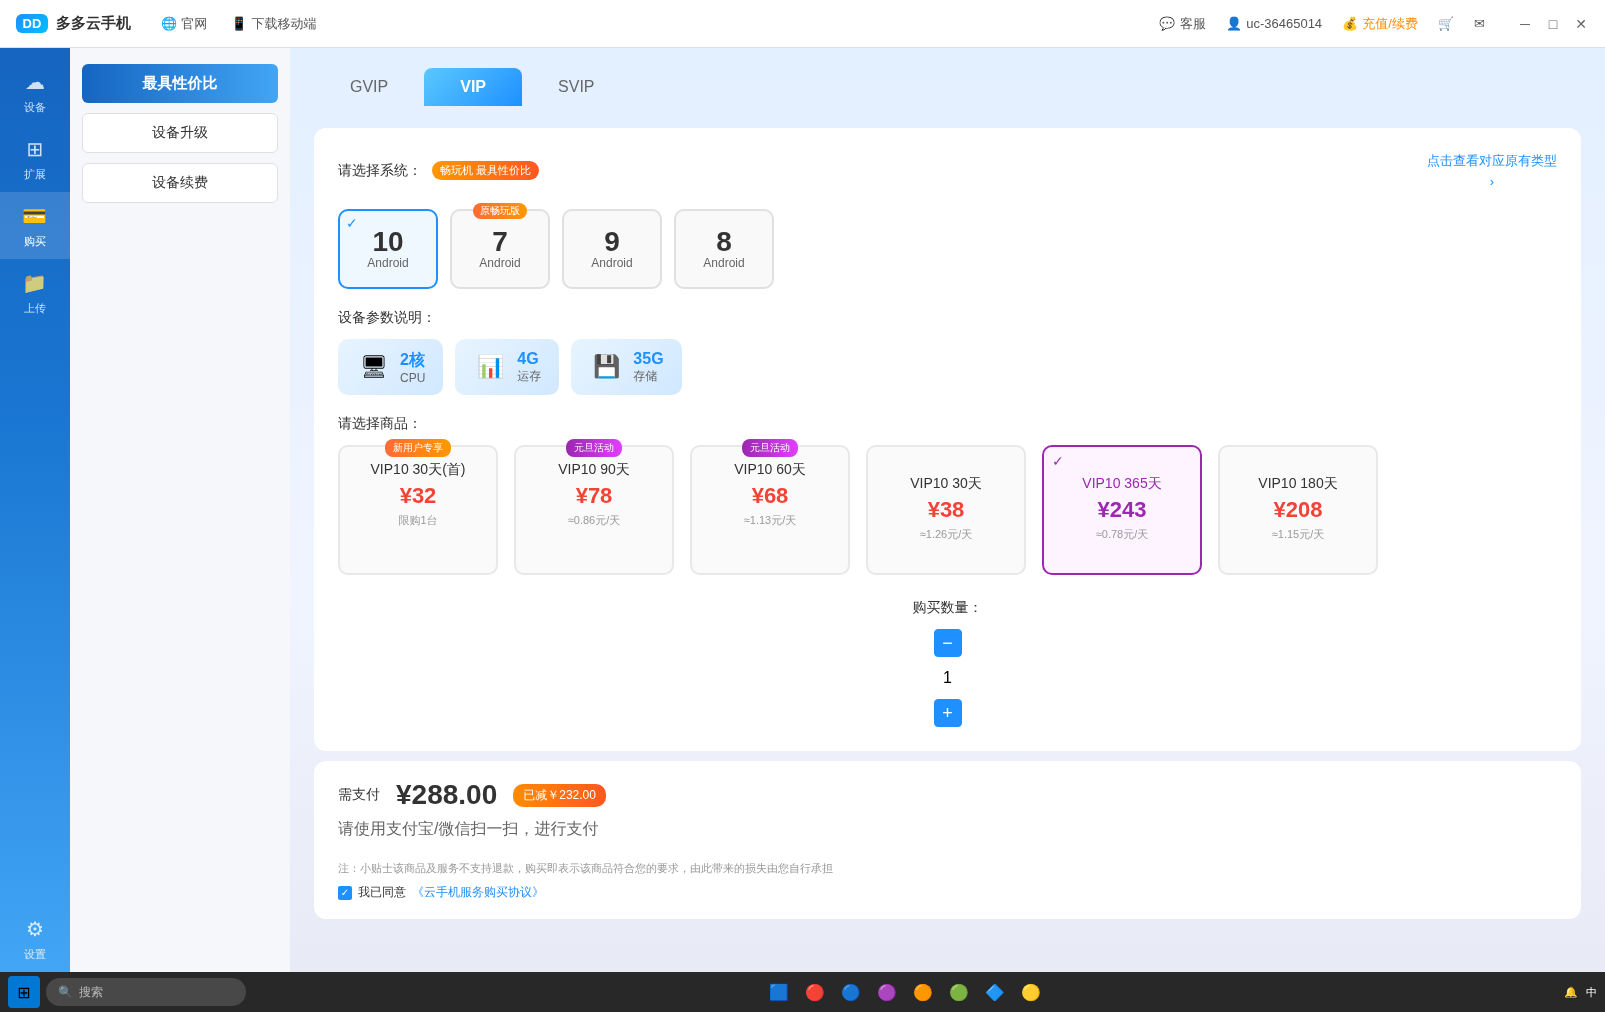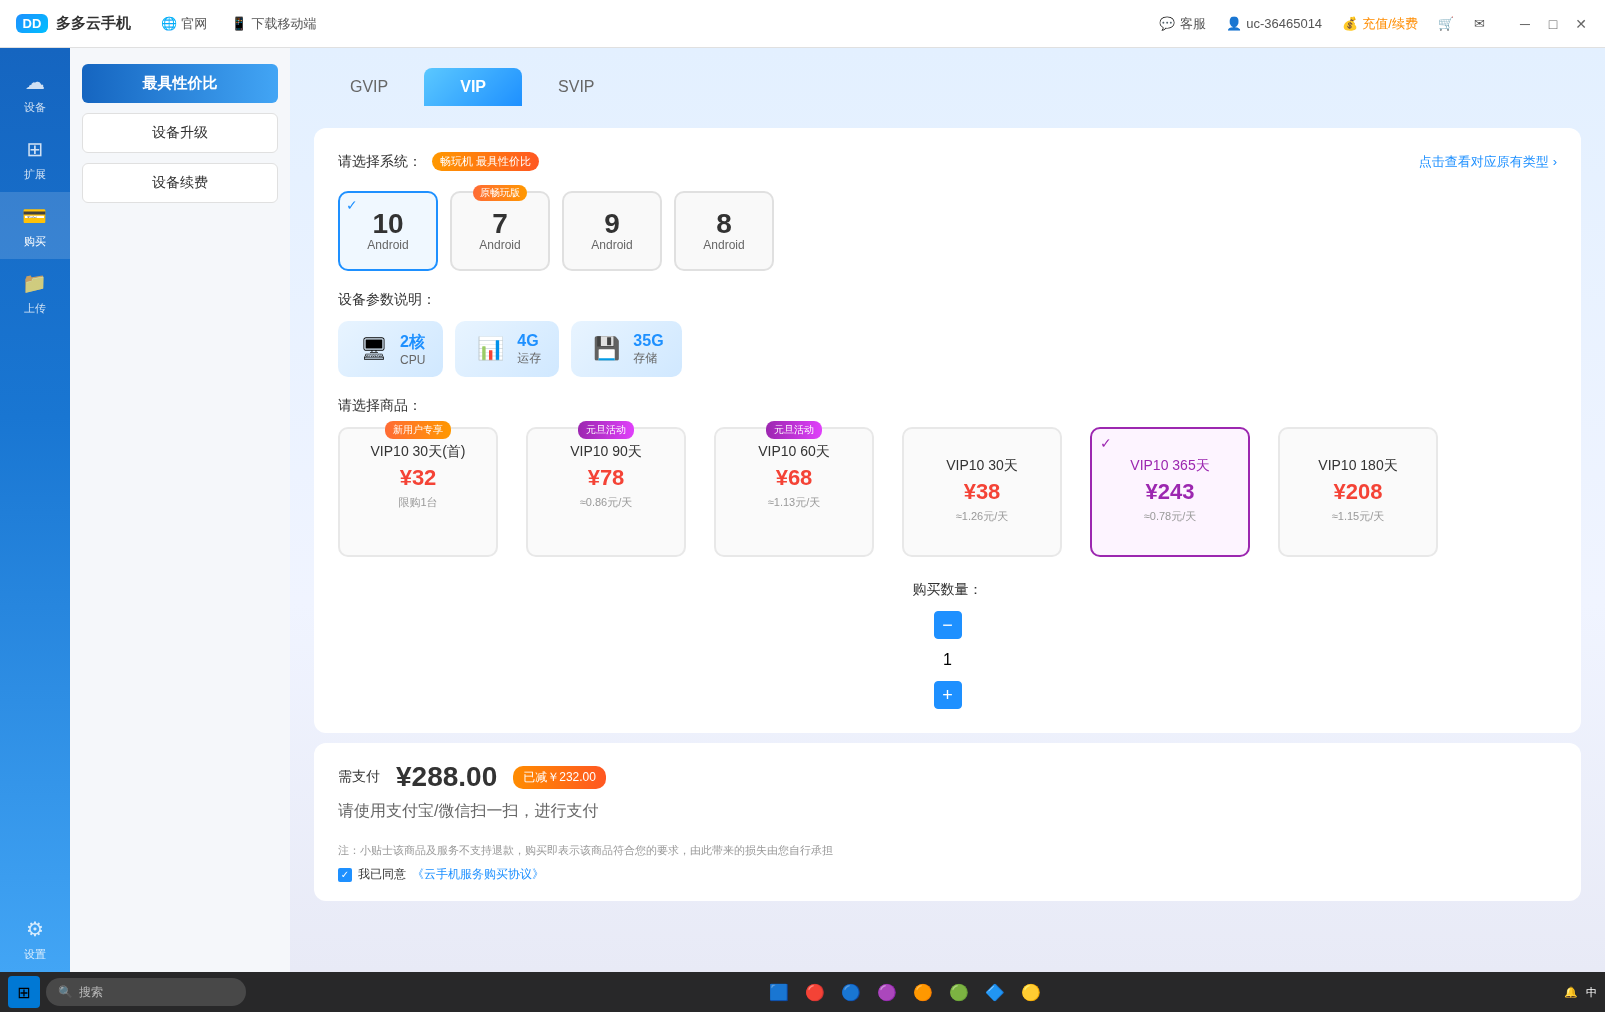--- a/index.html
+++ b/index.html
@@ -220,20 +220,21 @@
       padding: 2px 8px;
       border-radius: 10px;
     }
     .see-types-link {
       color: #1e90ff;
       font-size: 13px;
       cursor: pointer;
       display: flex;
       align-items: center;
       gap: 4px;
+      flex-direction: column;
     }
 
     
     .version-cards {
       display: flex;
       gap: 12px;
       margin-bottom: 20px;
     }
     .version-card {
       width: 100px;
@@ -322,21 +323,21 @@
     
     .product-label {
       font-size: 14px;
       color: #333;
       margin-bottom: 12px;
     }
 
     
     .product-cards {
       display: flex;
-      gap: 28px;
+      gap: 16px;
       flex-wrap: nowrap;
       overflow-x: visible;
     }
     .product-card {
       width: 160px;
       min-height: 130px;
       border-radius: 10px;
       border: 2px solid #e8e8e8;
       background: #fafafa;
       padding: 14px 12px;

